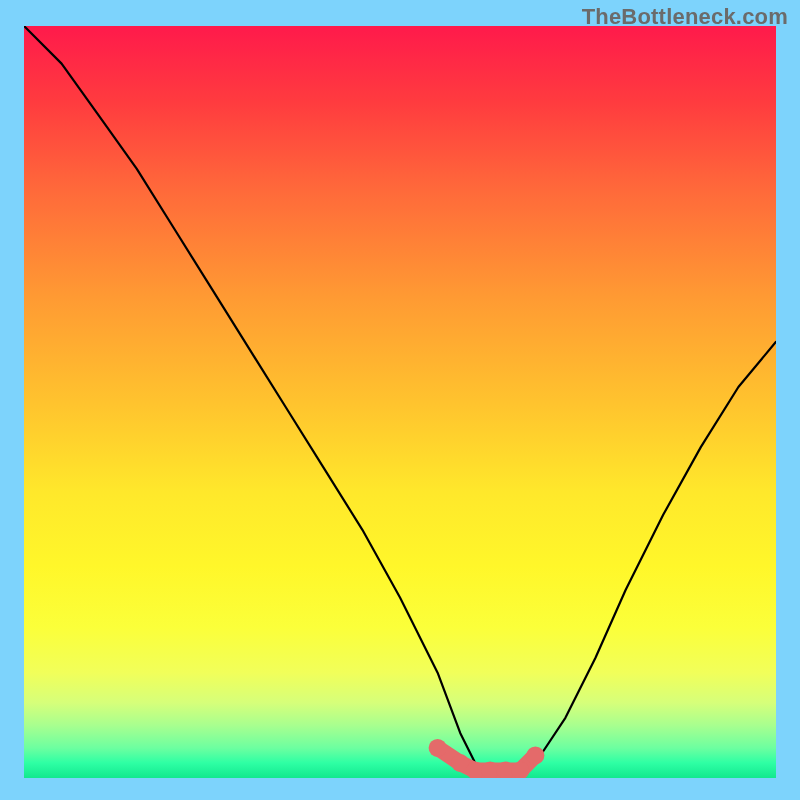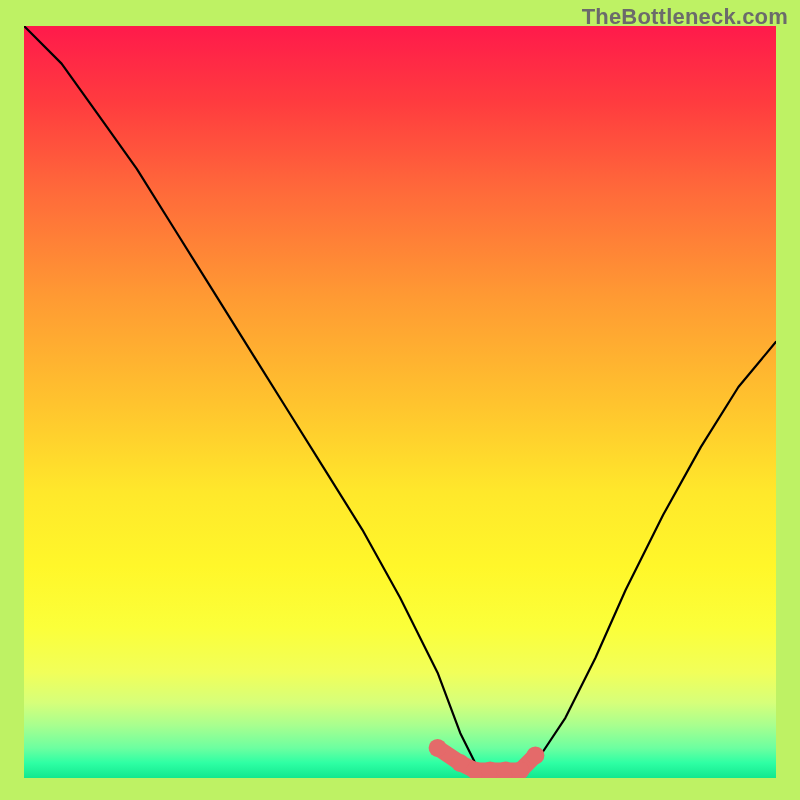--- a/index.html
+++ b/index.html
@@ -8,21 +8,21 @@
     background: #000;
     width: 800px;
     height: 800px;
     overflow: hidden;
     font-family: Arial, Helvetica, sans-serif;
   }
   .frame {
     position: relative;
     width: 800px;
     height: 800px;
-    background: #bef264;
+    background: #7dd3fc;
   }
   .watermark {
     position: absolute;
     top: 4px;
     right: 12px;
     color: #6b6b6b;
     font-size: 22px;
     font-weight: 600;
     letter-spacing: 0.2px;
     z-index: 5;

